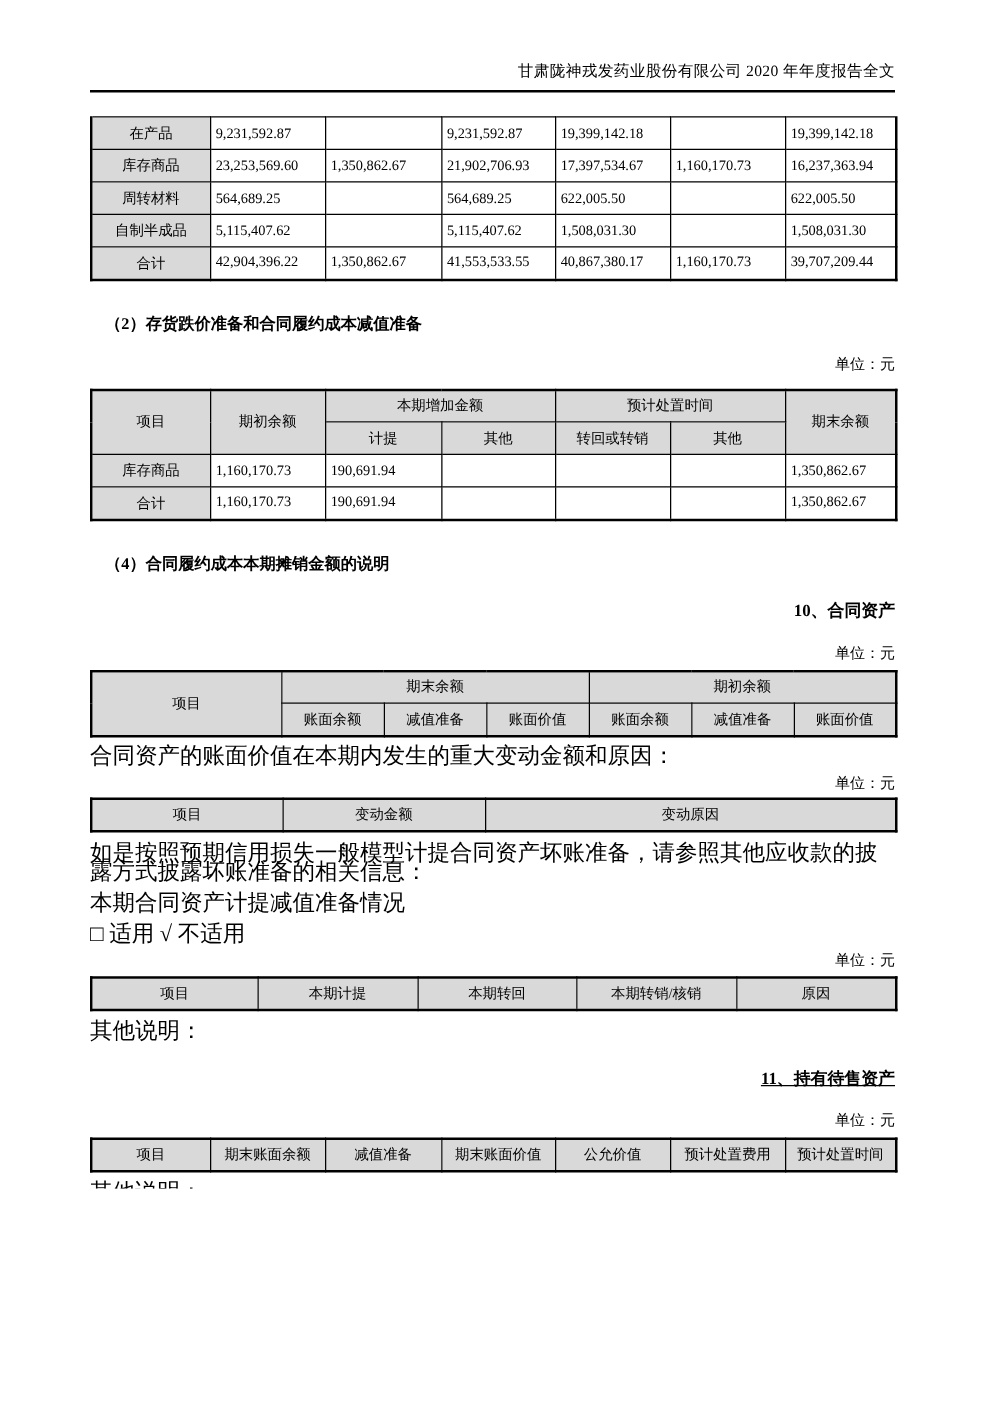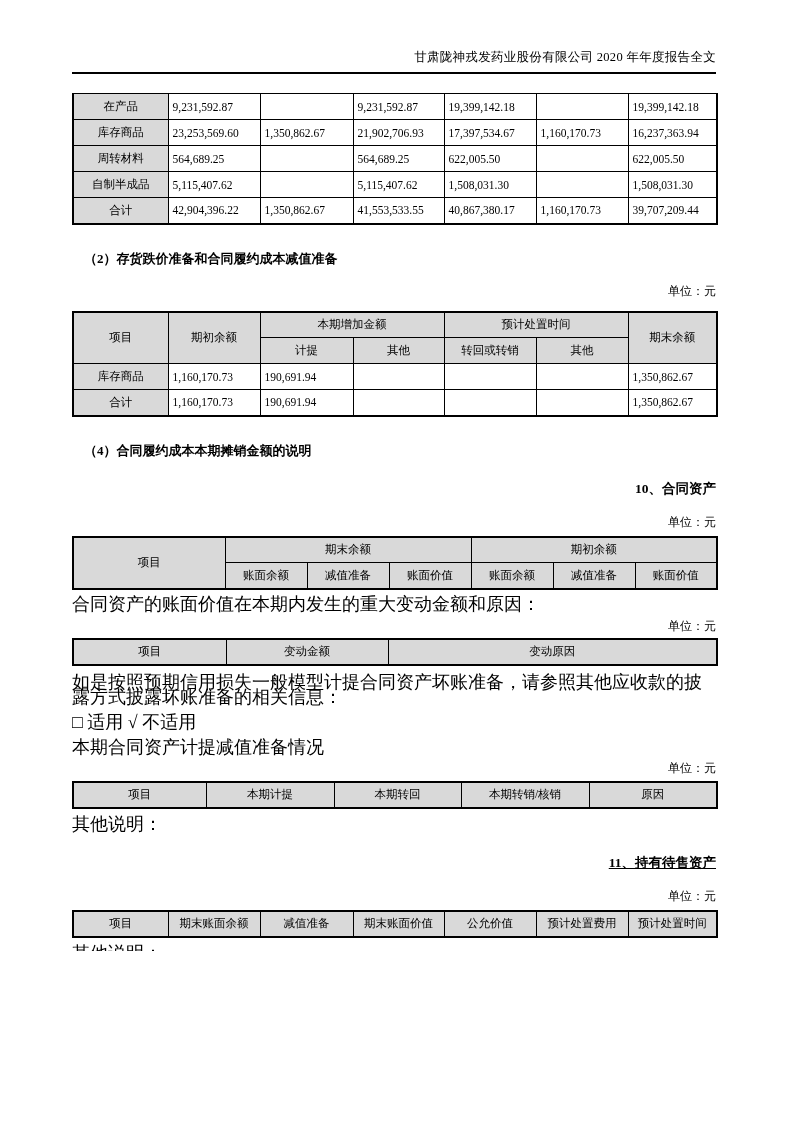--- a/index.html
+++ b/index.html
@@ -252,22 +252,22 @@
       <tbody>
         <tr>
           <td class="hd">项目</td>
           <td class="hd">变动金额</td>
           <td class="hd">变动原因</td>
         </tr>
       </tbody>
     </table>
 
     <div class="para mt9">如是按照预期信用损失一般模型计提合同资产坏账准备，请参照其他应收款的披露方式披露坏账准备的相关信息：</div>
+    <div class="para mt10">本期合同资产计提减值准备情况</div>
     <div class="para mt10">□ 适用 √ 不适用</div>
-    <div class="para mt10">本期合同资产计提减值准备情况</div>
 
     <div class="unit mt6">单位：元</div>
 
     <table class="tbl mt5">
       <colgroup>
         <col style="width:133px">
           <col style="width:128px">
           <col style="width:127px">
           <col style="width:128px">
           <col style="width:128px">

